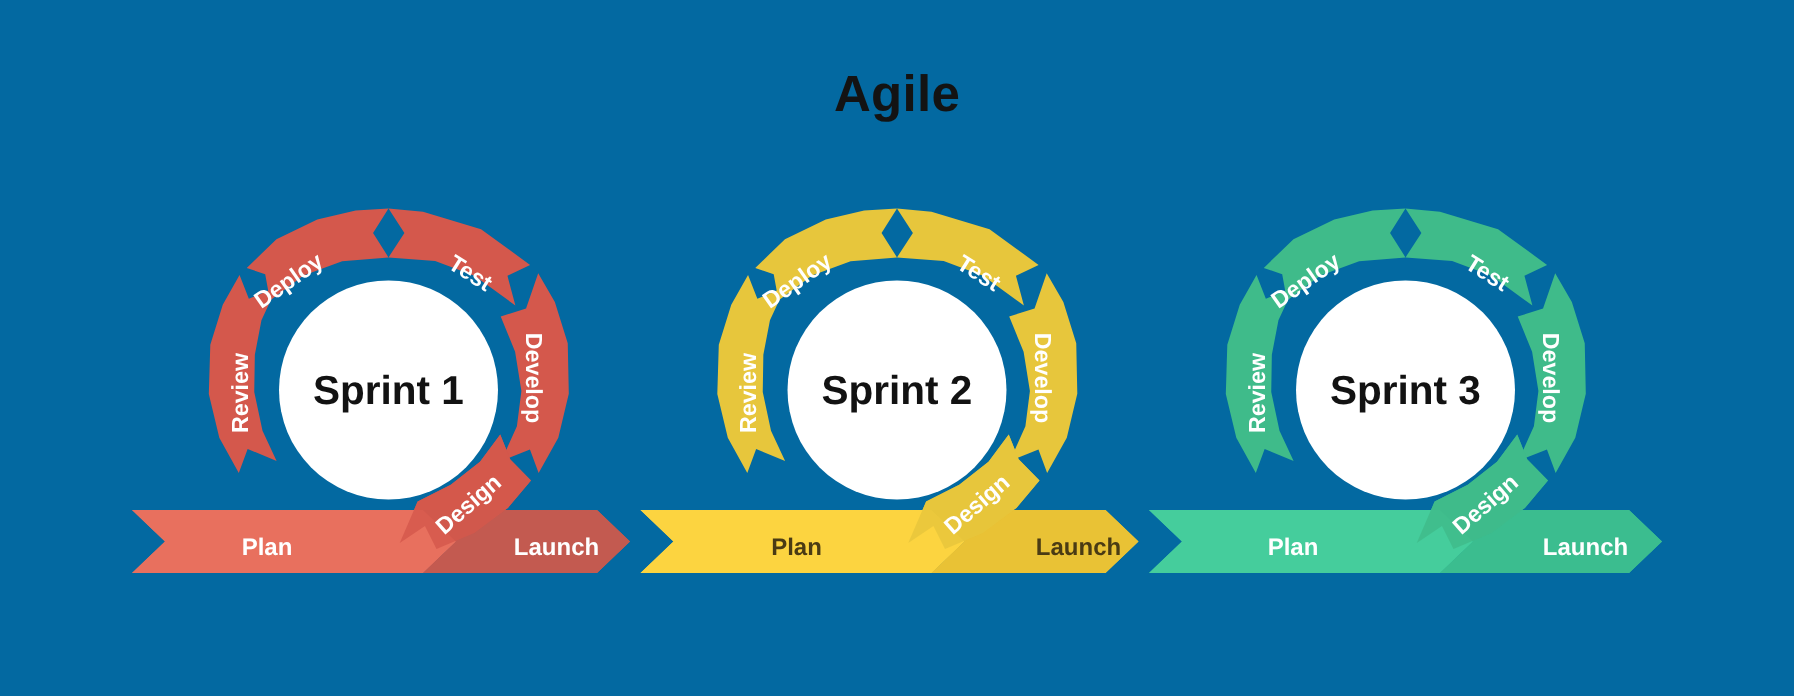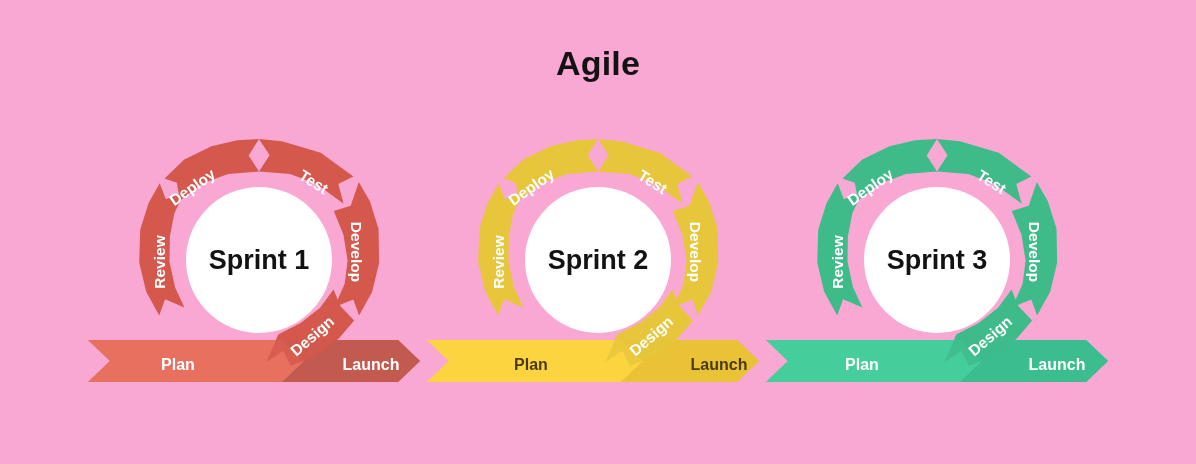--- a/index.html
+++ b/index.html
@@ -7,21 +7,21 @@
     padding: 0;
     background: #ffffff;
   }
   body {
     font-family: "Liberation Sans", sans-serif;
   }
   #stage {
     position: relative;
     width: 1196px;
     height: 464px;
-    background: #f9a8d4;
+    background: #0369a1;
     overflow: hidden;
   }
   #title {
     position: absolute;
     top: 44px;
     left: 0;
     width: 1196px;
     text-align: center;
     font-size: 34px;
     font-weight: bold;

